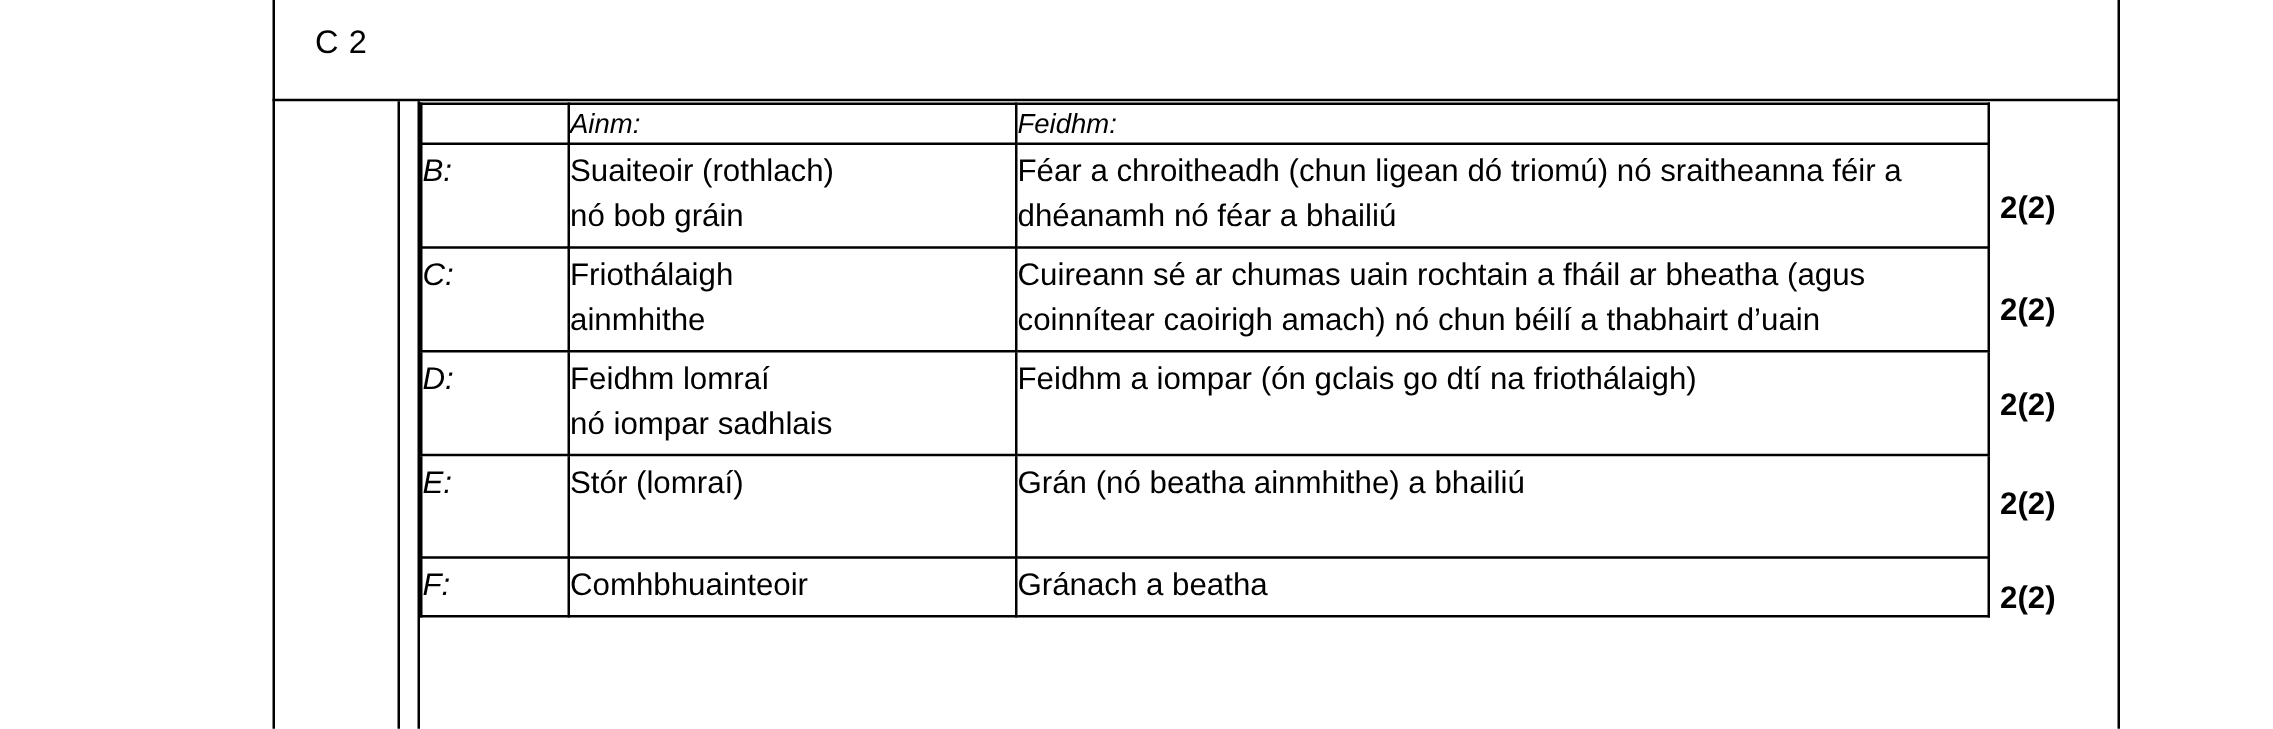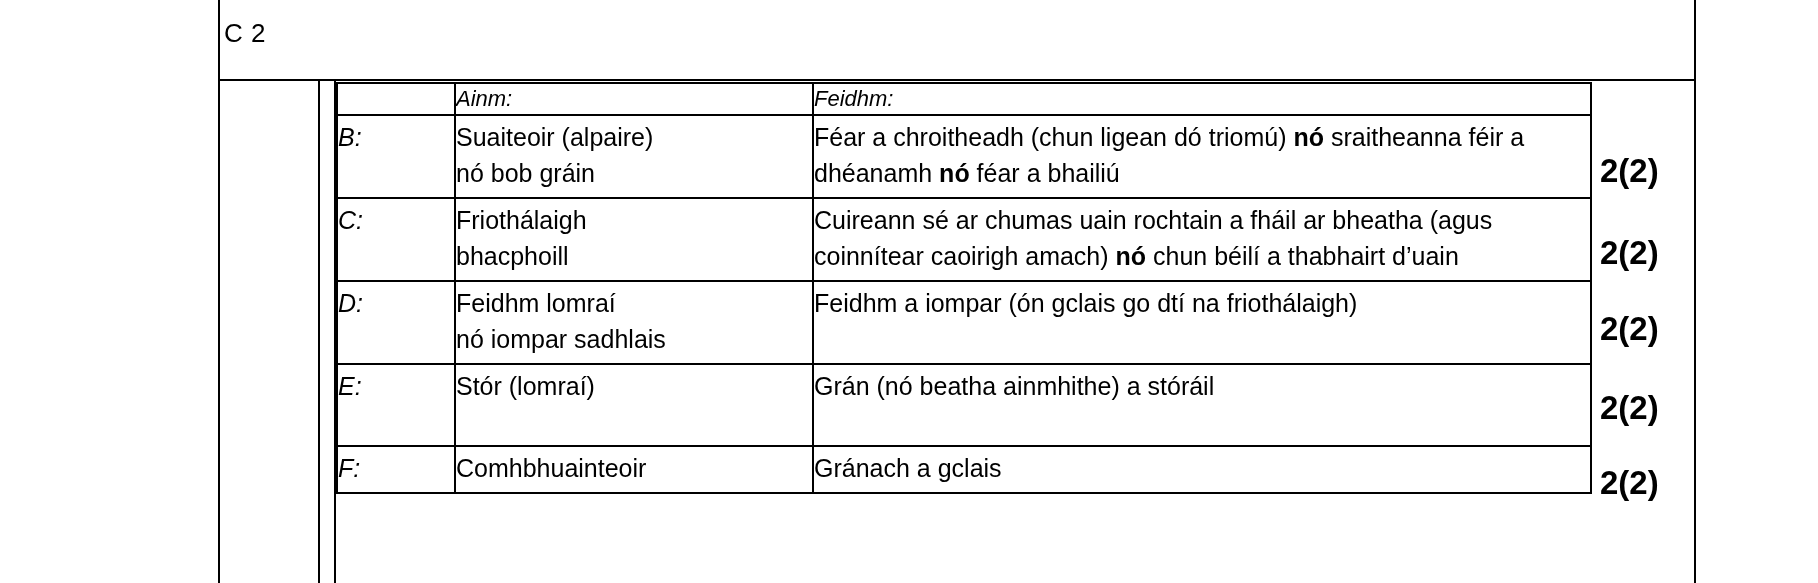--- a/index.html
+++ b/index.html
@@ -43,21 +43,21 @@
     position: absolute;
     left: 218px;
     top: 79px;
     width: 1478px;
     height: 2px;
     background: #000000;
   }
 
   .question-label {
     position: absolute;
-    left: 224px;
+    left: 252px;
     top: 18px;
     font-size: 26px;
     letter-spacing: 0.5px;
   }
 
   
   .col-rule {
     position: absolute;
     top: 81px;
     width: 2px;
@@ -118,24 +118,24 @@
   .marks-col {
     position: absolute;
     left: 1600px;
     top: 82px;
     width: 92px;
   }
   .mark {
     position: absolute;
     left: 0;
     font-weight: bold;
-    font-size: 33px;
-  }
-
-  b { font-weight: bold; }
+    font-size: 25px;
+  }
+
+  b { font-weight: normal; }
 </style>
 </head>
 <body>
 
 <div class="page">
 
   <div class="frame-left"></div>
   <div class="frame-right"></div>
   <div class="header-rule"></div>
 
@@ -153,59 +153,59 @@
     <tbody>
       <tr class="headrow">
         <td class="id-cell id-cell-empty"></td>
         <td class="name-cell">Ainm:</td>
         <td class="func-cell">Feidhm:</td>
       </tr>
 
       <tr>
         <td class="id-cell">B:</td>
         <td class="name-cell">
-          <div>Suaiteoir (alpaire)</div>
+          <div>Suaiteoir (rothlach)</div>
           <div>nó bob gráin</div>
         </td>
         <td class="func-cell">Féar a chroitheadh (chun ligean dó triomú) <b>nó</b> sraitheanna féir a dhéanamh <b>nó</b> féar a bhailiú</td>
       </tr>
 
       <tr>
         <td class="id-cell">C:</td>
         <td class="name-cell">
           <div>Friothálaigh</div>
-          <div>bhacphoill</div>
+          <div>ainmhithe</div>
         </td>
         <td class="func-cell">Cuireann sé ar chumas uain rochtain a fháil ar bheatha (agus coinnítear caoirigh amach) <b>nó</b> chun béilí a thabhairt d’uain</td>
       </tr>
 
       <tr>
         <td class="id-cell">D:</td>
         <td class="name-cell">
           <div>Feidhm lomraí</div>
           <div>nó iompar sadhlais</div>
         </td>
         <td class="func-cell">Feidhm a iompar (ón gclais go dtí na friothálaigh)</td>
       </tr>
 
       <tr>
         <td class="id-cell">E:</td>
         <td class="name-cell">
           <div>Stór (lomraí)</div>
           <div style="height:34px">&nbsp;</div>
         </td>
-        <td class="func-cell">Grán (nó beatha ainmhithe) a stóráil</td>
+        <td class="func-cell">Grán (nó beatha ainmhithe) a bhailiú</td>
       </tr>
 
       <tr>
         <td class="id-cell">F:</td>
         <td class="name-cell">
           <div>Comhbhuainteoir</div>
         </td>
-        <td class="func-cell">Gránach a gclais</td>
+        <td class="func-cell">Gránach a beatha</td>
       </tr>
     </tbody>
   </table>
 
   <div class="marks-col">
     <div class="mark" style="top:70px">2(2)</div>
     <div class="mark" style="top:152px">2(2)</div>
     <div class="mark" style="top:228px">2(2)</div>
     <div class="mark" style="top:307px">2(2)</div>
     <div class="mark" style="top:382px">2(2)</div>

